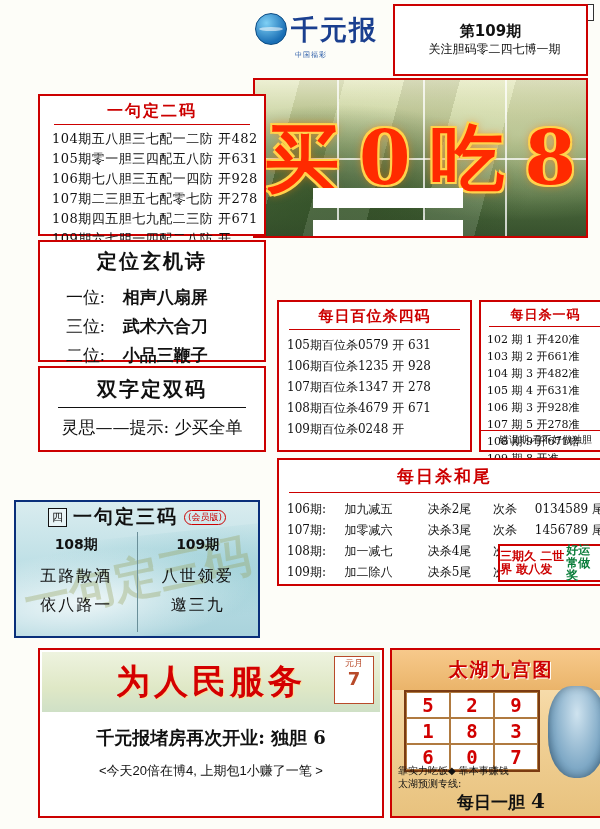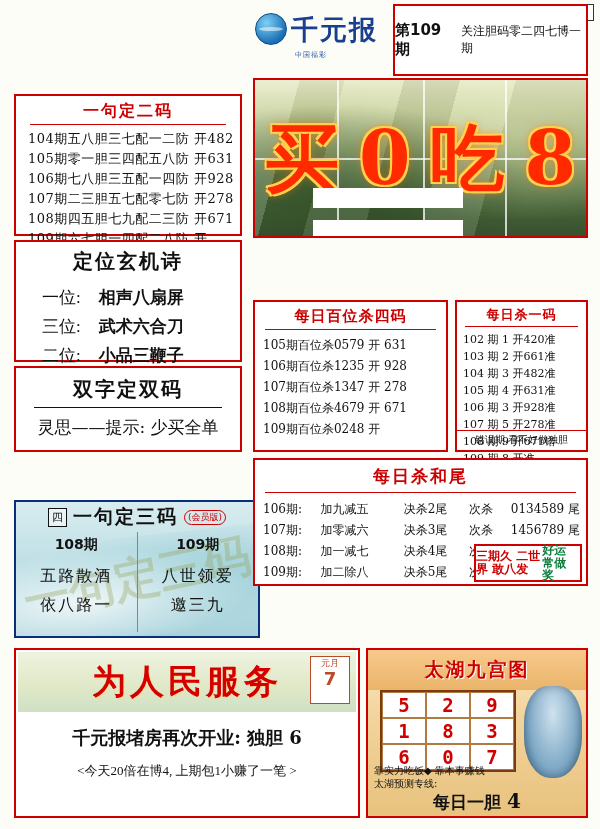--- a/index.html
+++ b/index.html
@@ -41,21 +41,21 @@
   }
   .masthead-sub{
     position:absolute;left:4px;top:34px;font-size:7px;color:#2a5ca8;
     letter-spacing:1px;
   }
 
   
   .issue-box{
     position:absolute;left:393px;top:4px;width:195px;height:72px;
     border:2px solid #c00;box-sizing:border-box;background:#fff;
-    display:flex;flex-direction:row;align-items:center;justify-content:center;gap:0;
+    display:flex;flex-direction:column;align-items:center;justify-content:center;gap:0;
   }
   .issue-no{font-size:15px;color:#111;font-weight:bold;}
   .issue-note{font-size:12px;color:#111;margin-left:8px;}
 
   
   .banner{
     position:absolute;left:253px;top:78px;width:335px;height:160px;
     border:2px solid #c00;box-sizing:border-box;overflow:hidden;
     background:
       linear-gradient(180deg,#e9ecc9 0%,#cbd4a0 18%,#93a86a 42%,#6d8a52 60%,#4b6b3c 80%,#3b5530 100%);
@@ -86,21 +86,21 @@
   }
   .bchar.num{color:#ff2a00;}
   .white-bar{
     position:absolute;background:#fff;
   }
   .wb1{left:58px;top:108px;width:150px;height:20px;}
   .wb2{left:58px;top:140px;width:150px;height:18px;}
 
   
   .box{position:absolute;box-sizing:border-box;background:#fff;}
-  .redbox{border:2px solid #c00;}
+  .redbox{border:2px solid #c00;margin-left:24px;}
 
   .blk-title{
     text-align:center;font-weight:bold;
     font-family:"DejaVu Serif","Liberation Serif",serif;
   }
 
   
   #b-yiju{left:14px;top:94px;width:228px;height:142px;}
   #b-yiju .t{
     font-size:16px;color:#c00;margin:5px 0 2px;letter-spacing:2px;
@@ -233,21 +233,21 @@
     font-family:"DejaVu Serif","Liberation Serif",serif;
     text-shadow:1px 1px 0 rgba(255,220,150,.9);
   }
   #b-serve .l2{
     text-align:center;font-size:18px;font-weight:bold;color:#111;margin-top:14px;
     font-family:"DejaVu Serif","Liberation Serif",serif;
   }
   #b-serve .l2 .du{color:#111;}
   #b-serve .l3{
     text-align:center;font-size:13px;color:#111;margin-top:12px;
-    font-family:Liberation Serif, serif;
+    font-family:Liberation Sans, sans-serif;
   }
 
   
   #b-taihu{left:366px;top:648px;width:222px;height:170px;}
   #b-taihu .bg{
     position:absolute;inset:0;
     background:linear-gradient(180deg,#fbe6c0 0%,#f3d49c 40%,#e8c27e 100%);
     overflow:hidden;
   }
   #b-taihu .hdrimg{

